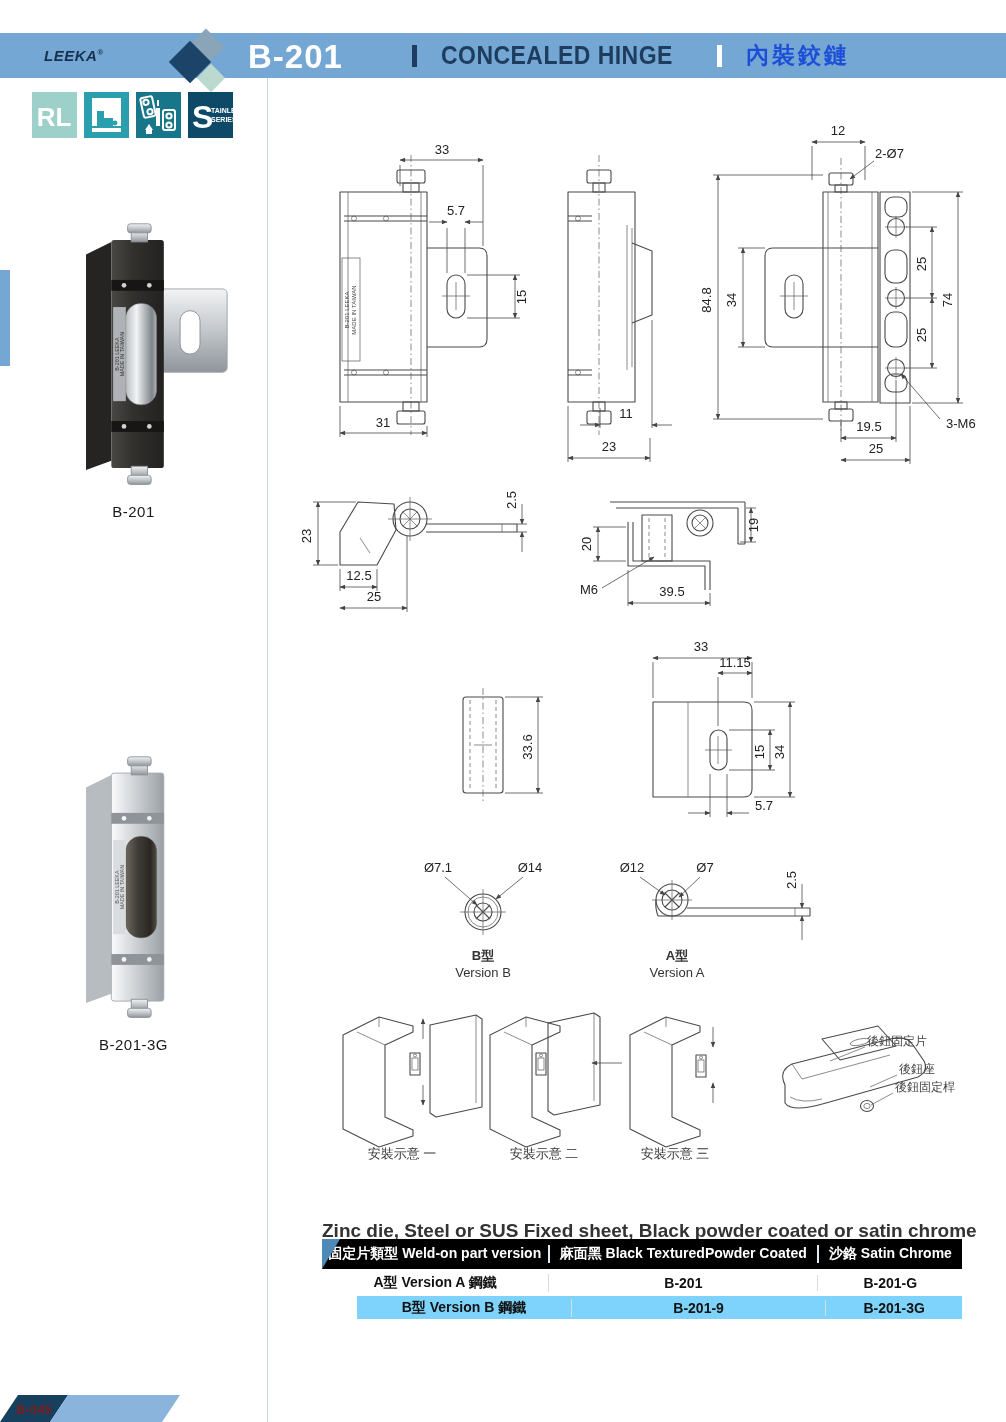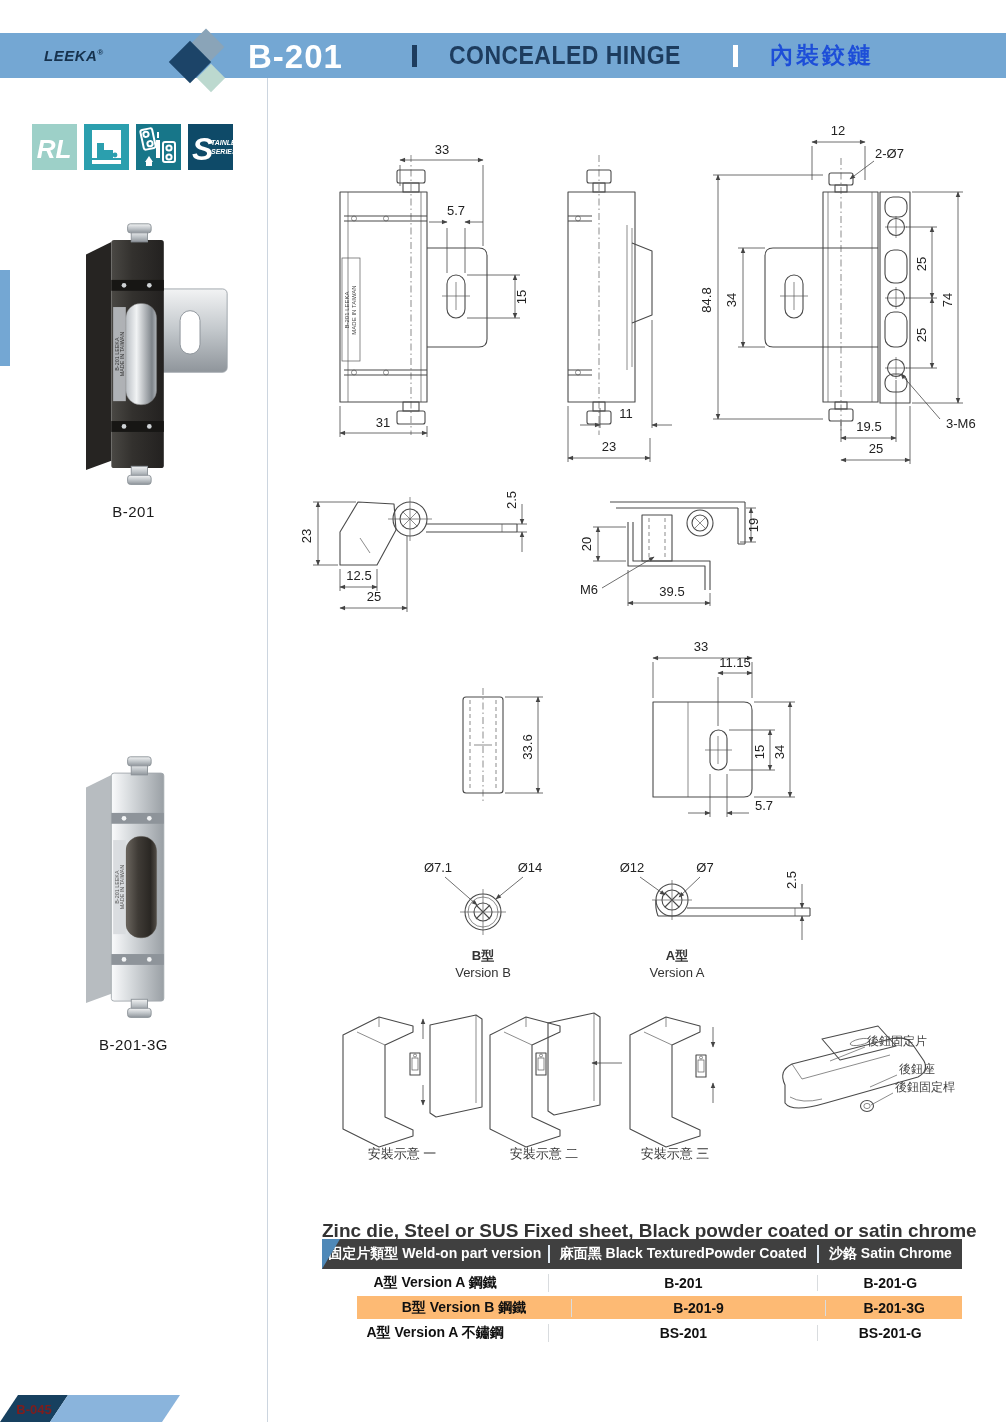--- a/index.html
+++ b/index.html
@@ -7,27 +7,27 @@
         font-family:"Liberation Sans","DejaVu Sans",sans-serif;color:#222;}
   .abs{position:absolute;}
 
   
   #headbar{position:absolute;left:0;top:33px;width:1006px;height:45px;background:#74a7d3;}
   #brand{position:absolute;left:44px;top:47px;font-style:italic;font-weight:bold;
          font-size:15px;color:#16324e;letter-spacing:.5px;}
   #brand sup{font-size:8px;}
   .dia{position:absolute;}
   #model{position:absolute;left:248px;top:38px;font-size:33px;font-weight:bold;color:#fff;letter-spacing:1px;}
-  #titlerow{position:absolute;left:412px;top:33px;width:594px;height:45px;display:flex;align-items:center;gap:32px;}
+  #titlerow{position:absolute;left:412px;top:33px;width:594px;height:45px;display:flex;align-items:center;gap:24px;}
   .pipe{width:5px;height:22px;}
   #title-en{font-size:25px;font-weight:bold;color:#1d3c5e;letter-spacing:.5px;transform:scaleX(.92);transform-origin:left;}
   #title-zh{font-size:23px;font-weight:bold;color:#1d4ed8;letter-spacing:3px;}
 
   
-  .sic{position:absolute;top:124px;width:45px;height:46px;font-style:italic;}
+  .sic{position:absolute;top:92px;width:45px;height:46px;}
   .sic svg{display:block;}
 
   
   #edgetab{position:absolute;left:0;top:270px;width:10px;height:96px;background:#74a7d3;}
 
   
   #vdiv{position:absolute;left:267px;top:78px;width:1px;height:1344px;background:#ccd5df;}
 
   .prodlabel{position:absolute;left:0;width:267px;text-align:center;font-size:15px;color:#1a1a1a;letter-spacing:.5px;}
 
@@ -41,30 +41,30 @@
   .dt{font-size:13px;fill:#222;}
   .cap{font-size:13px;fill:#333;}
   .pl{font-size:12px;fill:#444;}
 
   
   #desc-zh{position:absolute;left:322px;top:1199px;font-size:17px;color:#3a3a3a;}
   #desc-en{position:absolute;left:322px;top:1220px;font-size:19px;color:#333;font-weight:bold;}
 
   
   #tbl{position:absolute;left:322px;top:1239px;width:640px;font-size:14px;}
-  #tbl .thead{position:relative;display:flex;height:30px;background:#404040;color:#fff;font-weight:bold;align-items:center;}
+  #tbl .thead{position:relative;display:flex;height:30px;background:#000000;color:#fff;font-weight:bold;align-items:center;}
   #tbl .thead::before{content:"";position:absolute;left:0;top:0;width:0;height:0;
         border-top:30px solid #4f89b8;border-right:18px solid transparent;}
   #tbl .c1{width:227px;text-align:center;}
   #tbl .c2{width:269px;text-align:center;}
   #tbl .c3{width:144px;text-align:center;}
   #tbl .thead .c1,#tbl .thead .c2{border-right:2px solid #dfe9f2;}
   #tbl .trow{display:flex;height:23px;align-items:center;font-weight:bold;color:#111;border-top:2px solid #fff;justify-content:space-between;}
   #tbl .trow .c1,#tbl .trow .c2{border-right:1px solid #d9dcdf;}
-  #tbl .alt{background:#fdba74;margin-left:35px;}
+  #tbl .alt{background:#7dd3fc;margin-left:35px;}
   #tbl .trow:first-of-type{border-top:none;}
 
   
   #footer{position:absolute;left:0;top:1395px;}
   #fo-no{position:absolute;left:0;top:1402px;width:68px;text-align:center;font-size:13px;font-weight:bold;color:#7f1d1d;}
   #fo-sec{position:absolute;left:62px;top:1376px;width:110px;text-align:center;font-size:15px;color:#fff;letter-spacing:1px;}
 </style>
 </head>
 <body>
 
@@ -535,25 +535,20 @@
     <div class="trow">
       <div class="c1">A型 Version A  鋼鐵</div>
       <div class="c2">B-201</div>
       <div class="c3">B-201-G</div>
     </div>
     <div class="trow alt">
       <div class="c1">B型 Version B  鋼鐵</div>
       <div class="c2">B-201-9</div>
       <div class="c3">B-201-3G</div>
     </div>
-    <div class="trow">
-      <div class="c1">A型 Version A  不鏽鋼</div>
-      <div class="c2">BS-201</div>
-      <div class="c3">BS-201-G</div>
-    </div>
   </div>
 
   <div id="footer">
     <svg width="200" height="27">
       <polygon points="18,0 68,0 50,27 0,27" fill="#17405f"></polygon>
       <polygon points="68,0 180,0 162,27 50,27" fill="#8ab4dc"></polygon>
     </svg>
   </div>
   <div id="fo-no">B-045</div>
   <div id="fo-sec">Hinges 鉸鏈</div>

